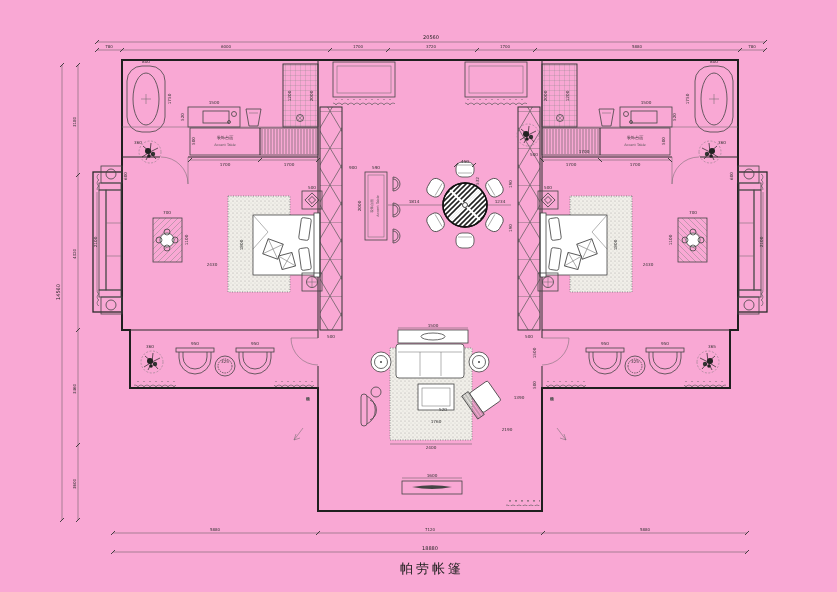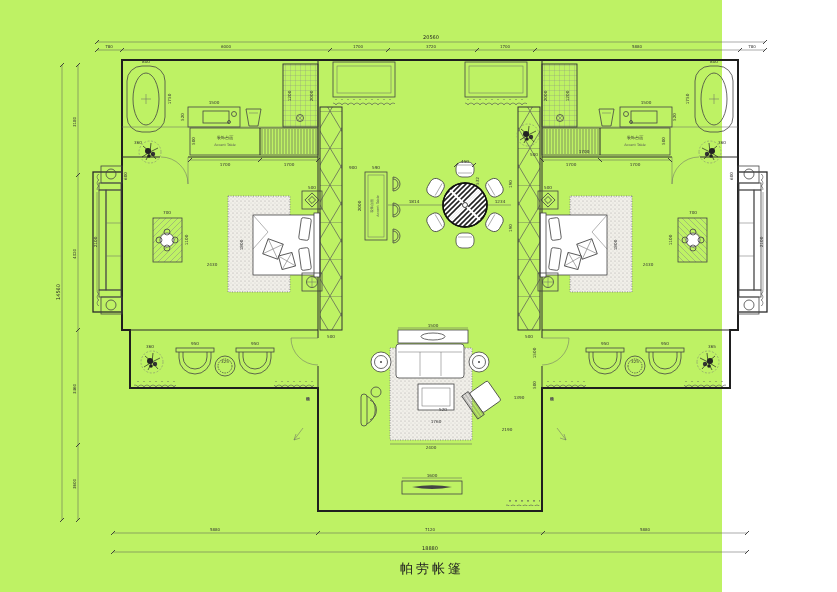--- a/index.html
+++ b/index.html
@@ -1,16 +1,16 @@
 <!DOCTYPE html>
 <html><head>
 <meta charset="utf-8">
 <style>
   html,body{margin:0;padding:0;background:#fff;}
-  .canvas{position:relative;width:722px;height:592px;background:#bef264;font-family:"DejaVu Sans",sans-serif;}
+  .canvas{position:relative;width:837px;height:592px;background:#f9a8d4;font-family:"DejaVu Sans",sans-serif;}
   svg{display:block;}
   svg text{fill:#222;font-family:"DejaVu Sans",sans-serif;}
   .d5{font-size:5px;text-anchor:middle;}
   .d4{font-size:4px;text-anchor:middle;fill:#333;}
   .lbl{font-size:4.2px;text-anchor:middle;fill:#333;}
   .lbl2{font-size:3.4px;text-anchor:middle;fill:#555;}
   .ttl{font-size:13px;text-anchor:middle;font-family:"DejaVu Serif","DejaVu Sans",serif;letter-spacing:3px;}
   .wall{stroke:#1f1f1f;stroke-width:2;fill:none;}
   .wall2{stroke:#2a2a2a;stroke-width:1.3;fill:none;}
   .part{stroke:#2a2a2a;stroke-width:1;fill:none;}

